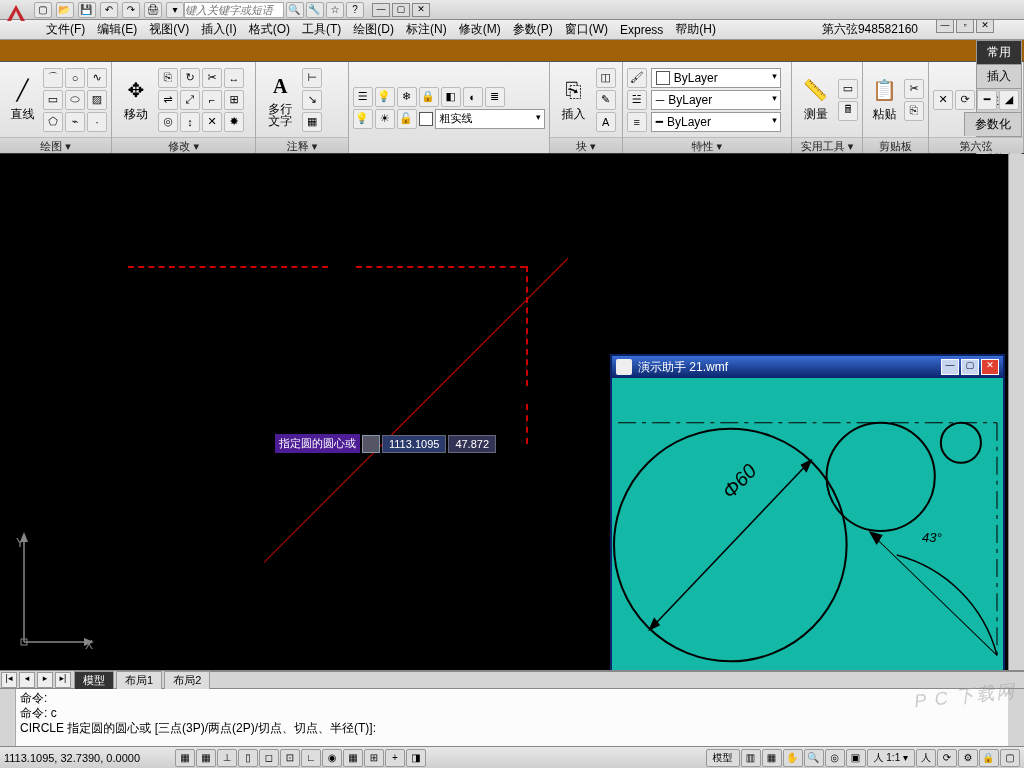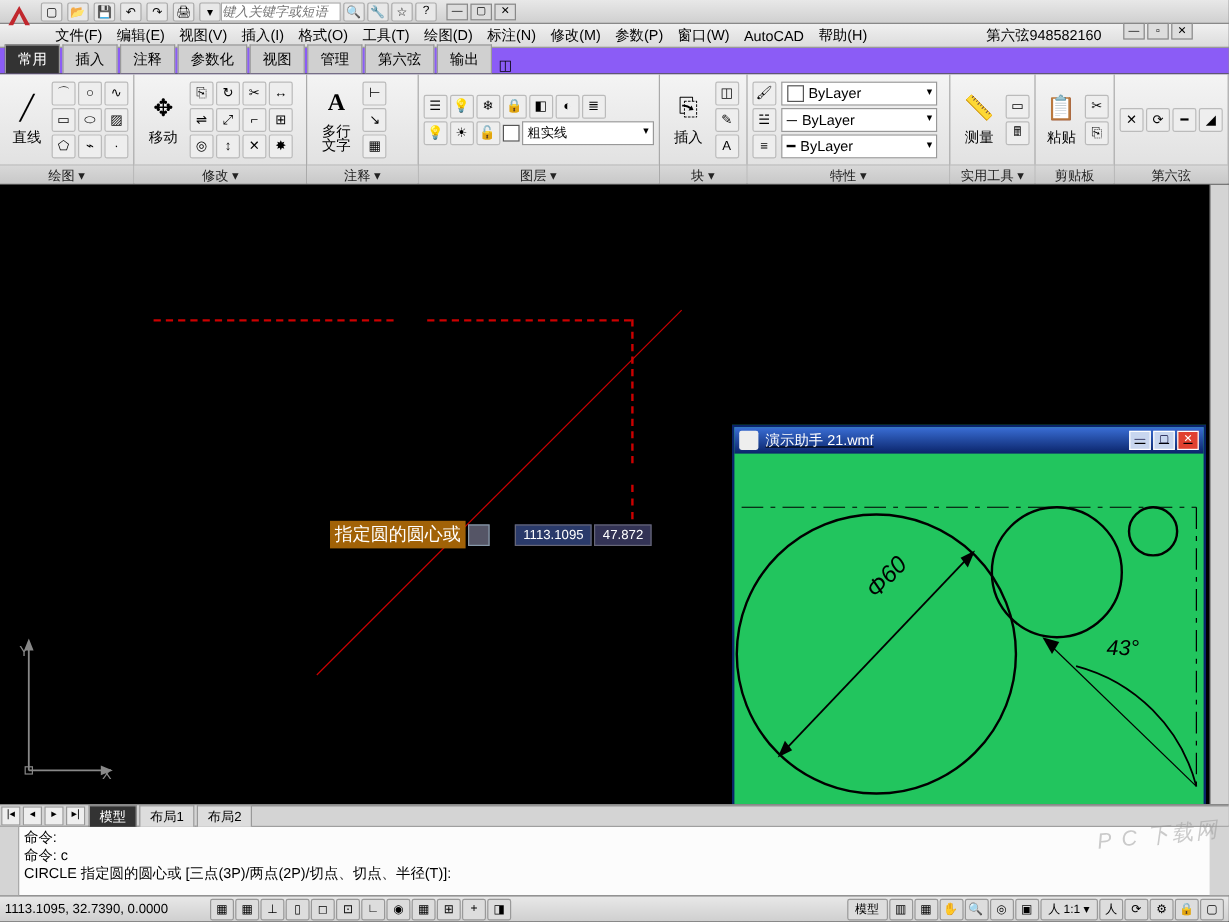--- a/index.html
+++ b/index.html
@@ -16,21 +16,21 @@
 .win-btns { display:flex; gap:2px; margin-left:8px; }
 .win-btn { width:18px; height:14px; background:#ddd; border:1px solid #888; font-size:9px; text-align:center; cursor:pointer; }
 
 
 .menubar { height:20px; background: linear-gradient(#f0f0f0,#dcdcdc); display:flex; align-items:center; padding:0 30px 0 40px; border-bottom:1px solid #999; }
 .menubar span { padding:2px 6px; cursor:pointer; }
 .menubar .right { margin-left:auto; display:flex; gap:4px; }
 .doc-win-btns { display:flex; gap:2px; margin-left:8px; }
 
 
-.ribbon-tabs { height:22px; background:#8b5cf6; display:flex; align-items:flex-end; padding-left:4px; border-bottom:1px solid #555; }
+.ribbon-tabs { height:22px; background:#a16207; display:flex; align-items:flex-end; padding-left:16px; border-bottom:1px solid #555;flex-direction:column; }
 .rtab { padding:3px 10px; background:#d0d0d0; border:1px solid #999; border-bottom:none; margin-right:2px; cursor:pointer; }
 .rtab.active { background:#333; color:#fff; }
 .rtab-extra { width:18px; text-align:center; cursor:pointer; }
 
 
 .ribbon { height:92px; background: linear-gradient(#f4f4f4,#dedede); display:flex; border-bottom:1px solid #333; }
 .panel { border-right:1px solid #aaa; display:flex; flex-direction:column; }
 .panel-body { flex:1; display:flex; align-items:center; padding:2px 4px; gap:2px; }
 .panel-label { height:16px; background:linear-gradient(#d8d8d8,#c8c8c8); text-align:center; font-size:11px; border-top:1px solid #bbb; padding-top:1px; color:#222; cursor:pointer; }
 .bigbtn { width:40px; height:60px; display:flex; flex-direction:column; align-items:center; justify-content:center; gap:2px; cursor:pointer; }
@@ -53,27 +53,27 @@
 .ucs-y { position:absolute; left:16px; bottom:120px; color:#888; }
 .ucs-x { position:absolute; left:85px; bottom:18px; color:#888; }
 
 
 .redline { position:absolute; border-top:2px dashed #c00; }
 .redline-v { position:absolute; border-left:2px dashed #c00; }
 .diag { position:absolute; width:430px; height:0; border-top:1px solid #c00; transform-origin:left center; }
 
 
 .dyninput { position:absolute; display:flex; gap:2px; align-items:center; }
-.dyn-label { background:#a16207; color:#fff; padding:2px 4px; font-size:15px; }
+.dyn-label { background:#4c1d95; color:#fff; padding:2px 4px; font-size:11px; }
 .dyn-ico { width:18px; height:18px; background:#556; border:1px solid #89a; }
 .dyn-field { background:#335; color:#fff; padding:2px 6px; font-size:11px; border:1px solid #667; }
-.dyn-field.sel { background:#2a3a6a;margin-left:19px; }
-
-
-.helper-win { position:absolute; top:200px; left:610px; width:395px; height:348px; border:2px solid #0a246a; background:#22c55e; box-shadow:2px 2px 6px rgba(0,0,0,.4);text-decoration:underline; }
+.dyn-field.sel { background:#2a3a6a; }
+
+
+.helper-win { position:absolute; top:200px; left:610px; width:395px; height:348px; border:2px solid #0a246a; background:#14b8a6; box-shadow:2px 2px 6px rgba(0,0,0,.4); }
 .helper-title { height:22px; background:linear-gradient(#3a6ed5,#0a246a); color:#fff; display:flex; align-items:center; padding:0 4px; }
 .helper-title .ico { width:16px; height:16px; background:#eee; margin-right:6px; border-radius:2px; }
 .helper-title .btns { margin-left:auto; display:flex; gap:2px; }
 .helper-title .b { width:18px; height:16px; background:#c8d6ef; border:1px solid #fff; font-size:9px; text-align:center; color:#003; cursor:pointer; }
 .helper-title .b.close { background:#e04030; color:#fff; }
 .helper-body { position:relative; width:100%; height:calc(100% - 22px); }
 
 
 .layout-tabs { height:18px; background:#d4d4d4; display:flex; align-items:center; border-top:1px solid #888; }
 .lnav { width:16px; height:16px; border:1px solid #999; background:#eee; text-align:center; font-size:9px; margin:0 1px; cursor:pointer; }
@@ -131,21 +131,21 @@
   <span>编辑(E)</span>
   <span>视图(V)</span>
   <span>插入(I)</span>
   <span>格式(O)</span>
   <span>工具(T)</span>
   <span>绘图(D)</span>
   <span>标注(N)</span>
   <span>修改(M)</span>
   <span>参数(P)</span>
   <span>窗口(W)</span>
-  <span>AutoCAD</span>
+  <span>Express</span>
   <span>帮助(H)</span>
   <div class="right">
     <span>第六弦948582160</span>
     <div class="doc-win-btns">
       <div class="win-btn">—</div>
       <div class="win-btn">▫</div>
       <div class="win-btn">✕</div>
     </div>
   </div>
 </div>
@@ -238,21 +238,20 @@
         </div>
         <div class="layer-row">
           <div class="sbtn">💡</div>
           <div class="sbtn">☀</div>
           <div class="sbtn">🔓</div>
           <div class="colorbox"></div>
           <div class="combo" style="min-width:110px">粗实线</div>
         </div>
       </div>
     </div>
-    <div class="panel-label">图层 ▾</div>
   </div>
 
   <div class="panel" style="width:76px">
     <div class="panel-body">
       <div class="bigbtn">
         <div class="ico">⎘</div>
         <span>插入</span>
       </div>
       <div style="display:flex;flex-direction:column;gap:2px">
         <div class="sbtn">◫</div>
@@ -371,21 +370,21 @@
           <circle cx="268" cy="60" r="54" fill="none" stroke="#000" stroke-width="2"></circle>
           <circle cx="348" cy="26" r="20" fill="none" stroke="#000" stroke-width="2"></circle>
           <line x1="40" y1="210" x2="196" y2="46" stroke="#000" stroke-width="1.5"></line>
           <polygon points="36,214 48,208 42,200" fill="#000"></polygon>
           <polygon points="200,42 188,48 194,56" fill="#000"></polygon>
           <path d="M384 238 A 140 140 0 0 0 284 138" fill="none" stroke="#000" stroke-width="1.5"></path>
           <line x1="384" y1="238" x2="260" y2="118" stroke="#000"></line>
           <polygon points="256,114 270,118 264,128" fill="#000"></polygon>
         </svg>
         <div style="position:absolute;top:92px;left:108px;font-size:20px;font-style:italic;transform:rotate(-46deg)">Φ60</div>
-        <div style="position:absolute;top:152px;left:310px;font-size:18px;font-style:italic">43°</div>
+        <div style="position:absolute;top:152px;left:310px;font-size:13px;font-style:italic">43°</div>
       </div>
     </div>
   </div>
   <div class="vscroll"></div>
 </div>
 
 <div class="layout-tabs">
   <div class="lnav">|◂</div>
   <div class="lnav">◂</div>
   <div class="lnav">▸</div>

